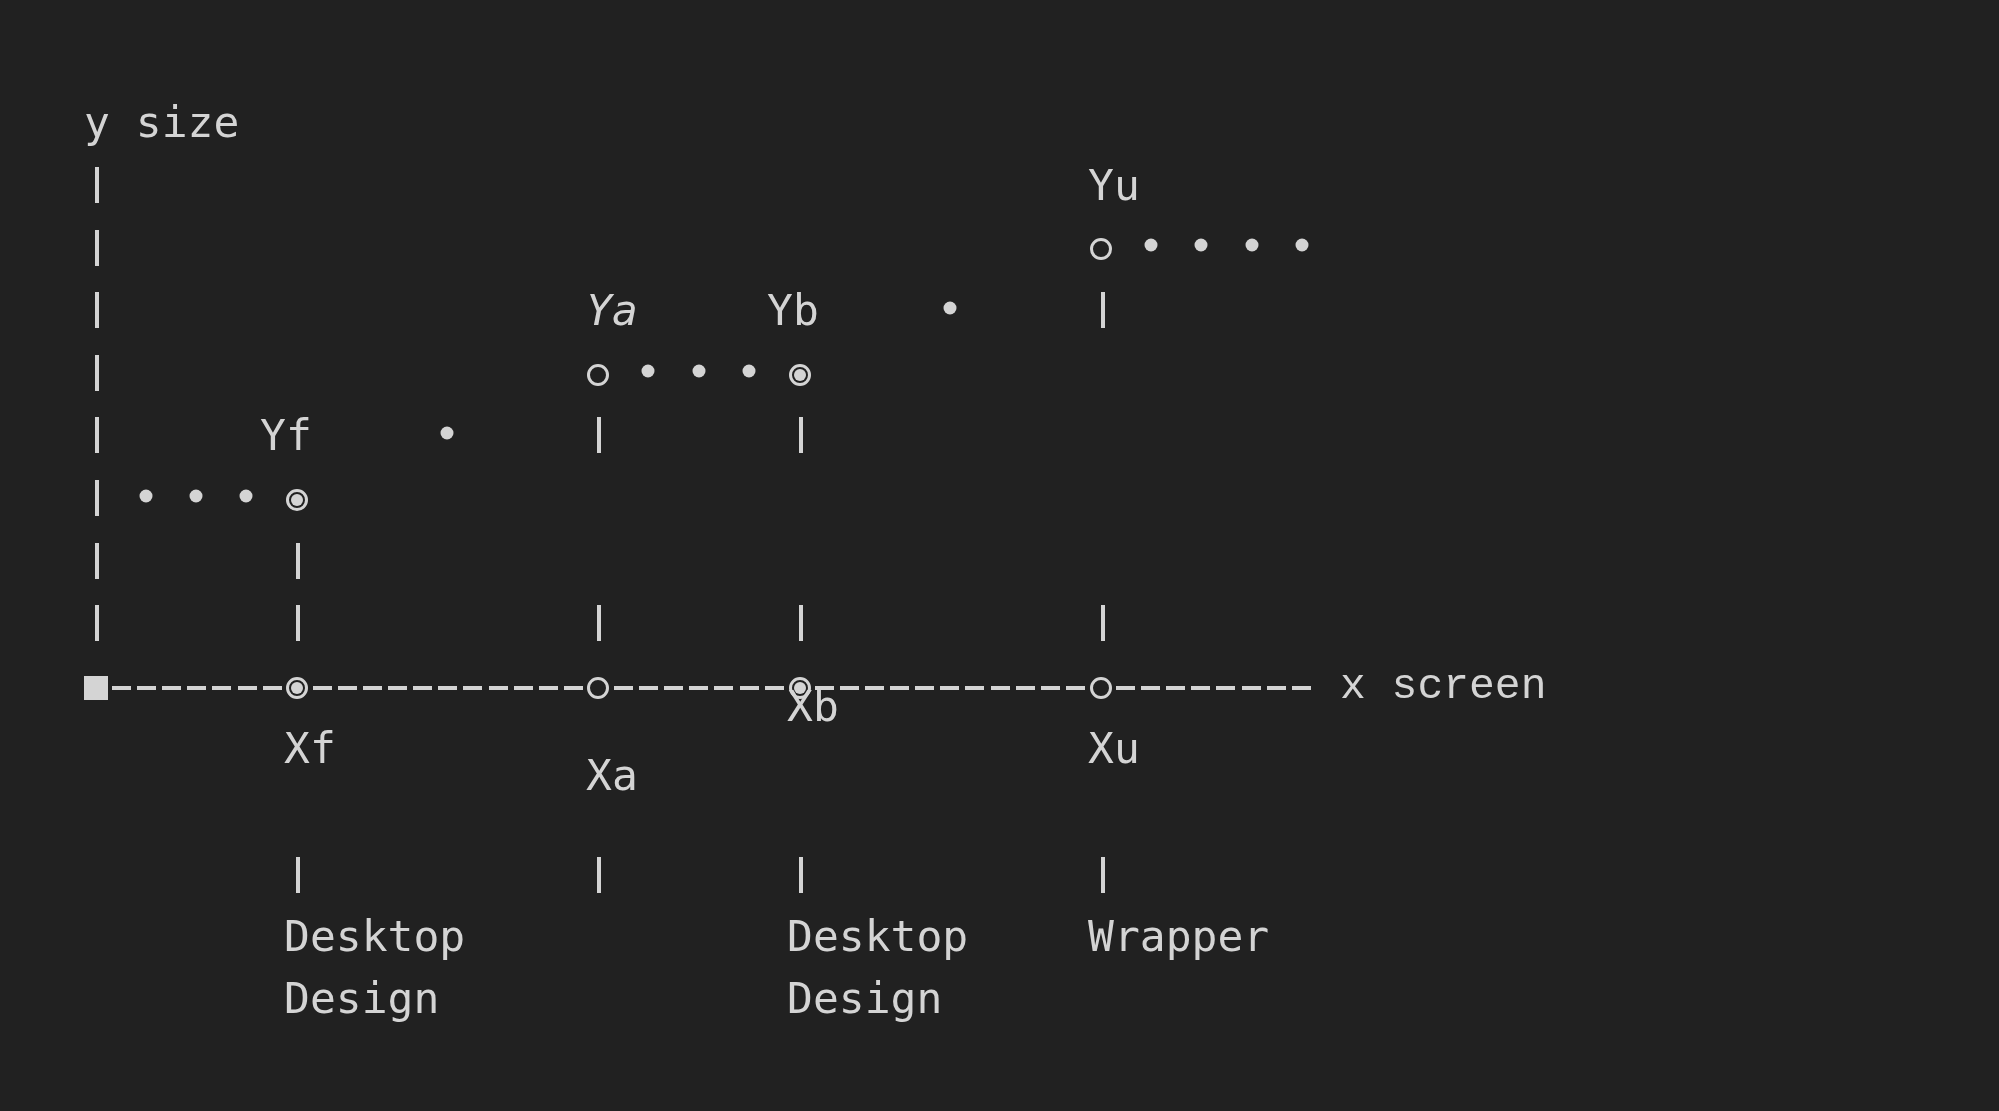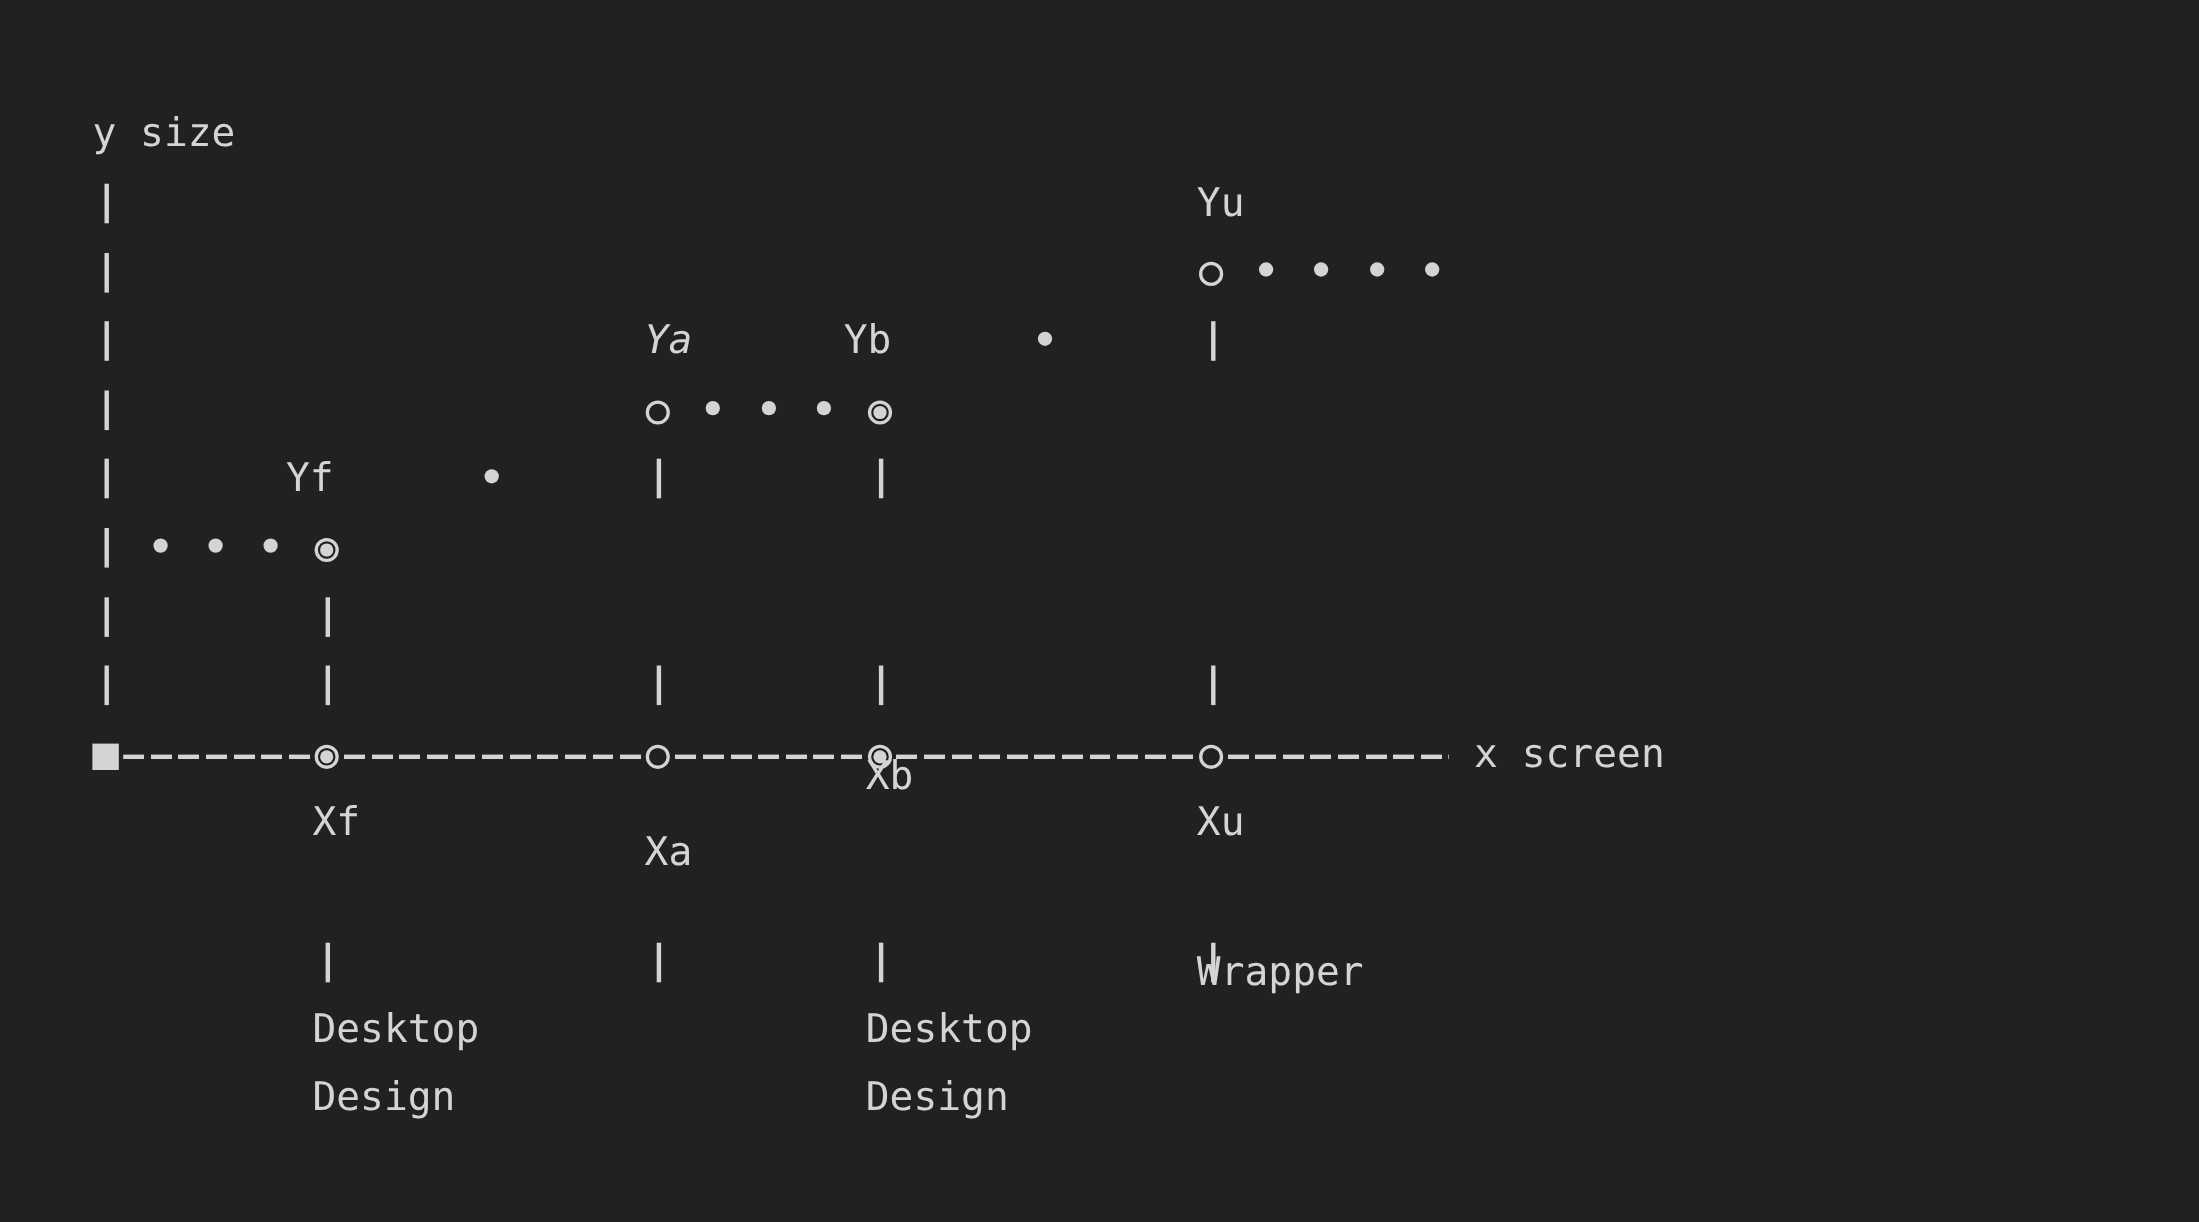--- a/index.html
+++ b/index.html
@@ -6,21 +6,21 @@
   body {
     width: 1999px; height: 1111px;
     background: #212121;
     overflow: hidden;
     position: relative;
     font-family: "DejaVu Sans Mono", "Liberation Mono", monospace;
     color: #d4d4d4;
   }
   .tok {
     position: absolute;
-    font-size: 36px;
+    font-size: 43px;
     line-height: 1;
     white-space: pre;
     transform: translateY(-50%);
   }
   .axis-line {
     position: absolute;
     height: 4px;
     background: repeating-linear-gradient(90deg, #d4d4d4 0 19px, transparent 19px 25.1px);
   }
   .origin-square {
@@ -106,30 +106,30 @@
   <div class="vbar" style="left:599px; top:623px;"></div>
   <div class="vbar" style="left:801px; top:623px;"></div>
   <div class="vbar" style="left:1103px; top:623px;"></div>
 
   <div class="origin-square" style="left:84px; top:688px;"></div>
   <div class="axis-line" style="left:112px; top:686px; width:1205px;"></div>
   <div class="node filled" style="left:297px; top:688px;"></div>
   <div class="node" style="left:598px; top:688px;"></div>
   <div class="node filled" style="left:800px; top:688px;"></div>
   <div class="node" style="left:1101px; top:688px;"></div>
-  <span class="tok" style="left:1340px; top:686px;">x screen</span>
+  <span class="tok" style="left:1340px; top:686px;font-family:Liberation Mono, monospace;">x screen</span>
 
   <span class="tok" style="left:284px; top:748px;">Xf</span>
   <span class="tok" style="left:586px; top:748px;margin-top:27px;">Xa</span>
   <span class="tok" style="left:787px; top:706px;">Xb</span>
   <span class="tok" style="left:1088px; top:748px;">Xu</span>
 
   <div class="vbar" style="left:298px; top:875px;"></div>
   <div class="vbar" style="left:599px; top:875px;"></div>
   <div class="vbar" style="left:801px; top:875px;"></div>
   <div class="vbar" style="left:1103px; top:875px;"></div>
 
   <span class="tok" style="left:284px; top:936px;">Desktop</span>
   <span class="tok" style="left:284px; top:998px;">Design</span>
   <span class="tok" style="left:787px; top:936px;">Desktop</span>
   <span class="tok" style="left:787px; top:998px;">Design</span>
-  <span class="tok" style="left:1088px; top:884px;">Wrapper</span>
+  <span class="tok" style="left:1088px; top:936px;">Wrapper</span>
 </div>
 
 </body></html>

